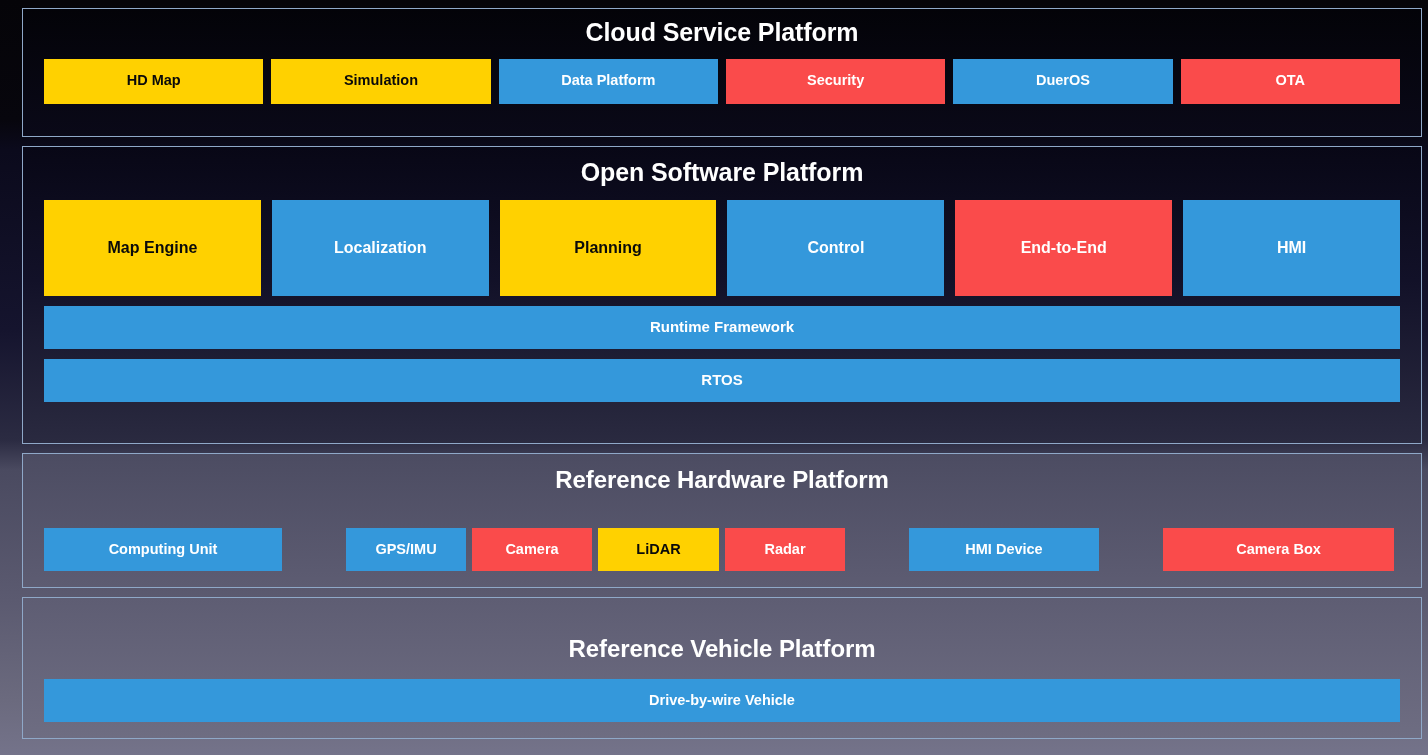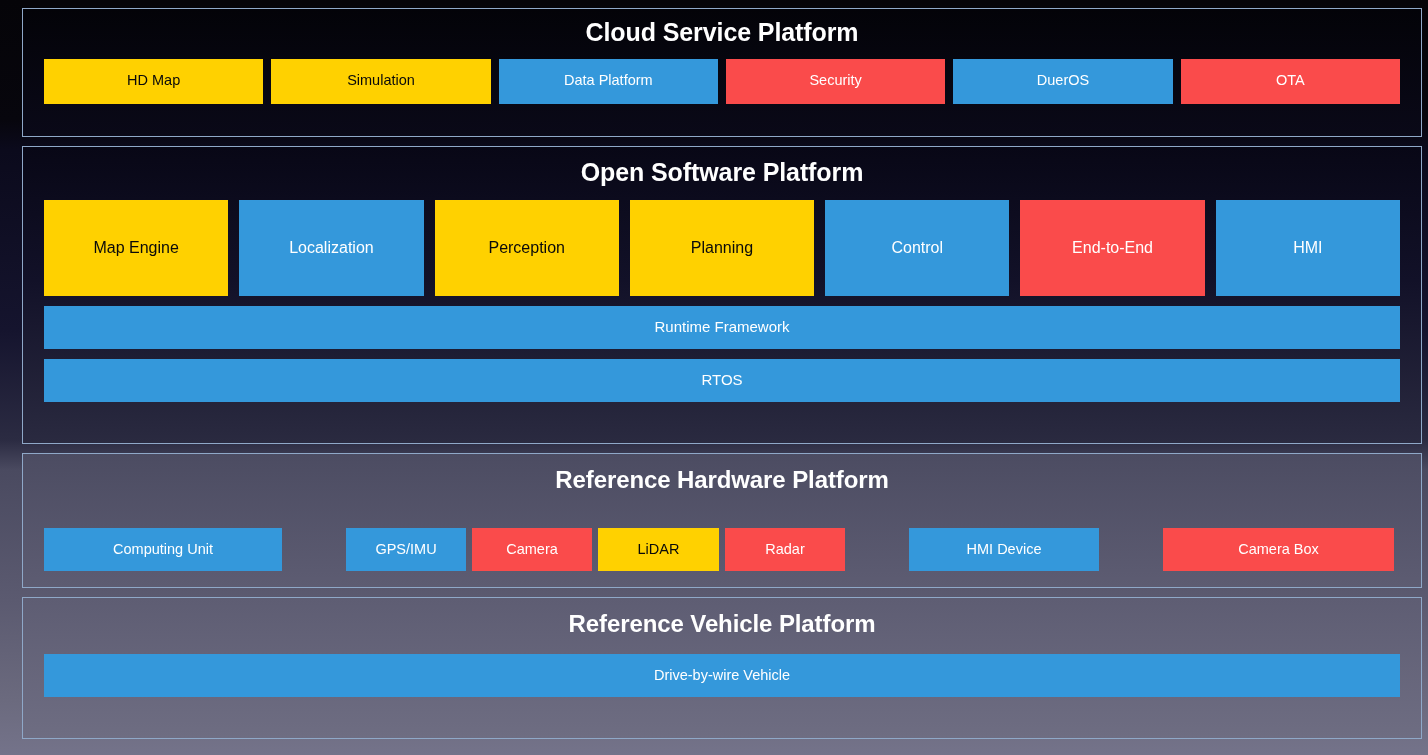--- a/index.html
+++ b/index.html
@@ -41,21 +41,21 @@
     border: 1px solid #8fa8c8;
     position: relative;
     display: flex;
     flex-direction: column;
     align-items: center;
   }
 
   .sec-cloud    { height: 129px; padding: 9px 21px 16px 21px; background: linear-gradient(to bottom, #030308, #0a0918); }
   .sec-software { height: 298px; padding: 11px 21px 18px 21px; background: linear-gradient(to bottom, #080716 0%, #121128 45%, #2a2a40 100%); }
   .sec-hardware { height: 135px; padding: 12px 21px 16px 21px; background: linear-gradient(to bottom, #4c4c62, #5d5c72); }
-  .sec-vehicle  { height: 142px; padding: 12px 21px 16px 21px; background: linear-gradient(to bottom, #5e5d73, #6e6d82); }
+  .sec-vehicle  { height: 142px; padding: 12px 21px 16px 21px; background: linear-gradient(to bottom, #5e5d73, #6e6d82); justify-content: flex-end; }
 
   .sec-title {
     color: #ffffff;
     font-weight: bold;
     font-size: 25px;
     letter-spacing: -0.1px;
     text-align: center;
     line-height: 1.18;
     white-space: nowrap;
   }
@@ -65,21 +65,21 @@
   .row {
     display: flex;
     width: 100%;
     align-items: stretch;
   }
 
   .blk {
     display: flex;
     align-items: center;
     justify-content: center;
-    font-weight: normal;
+    font-weight: bold;
     text-align: center;
     white-space: nowrap;
     line-height: 1.1;
   }
 
   .c-yellow { background: #ffd100; color: #0a0a0a; }
   .c-blue   { background: #3498db; color: #ffffff; }
   .c-red    { background: #fa4b4b; color: #ffffff; text-align: center; }
 
   
@@ -126,21 +126,20 @@
       <div class="blk c-blue">DuerOS</div>
       <div class="blk c-red">OTA</div>
     </div>
   </div>
 
   <div class="section sec-software">
     <div class="sec-title">Open Software Platform</div>
     <div class="row sw-row">
       <div class="blk c-yellow">Map Engine</div>
       <div class="blk c-blue">Localization</div>
-      <div class="blk c-yellow">Perception</div>
       <div class="blk c-yellow">Planning</div>
       <div class="blk c-blue">Control</div>
       <div class="blk c-red">End-to-End</div>
       <div class="blk c-blue">HMI</div>
     </div>
     <div class="blk c-blue sw-bar">Runtime Framework</div>
     <div class="blk c-blue sw-bar">RTOS</div>
   </div>
 
   <div class="section sec-hardware">

